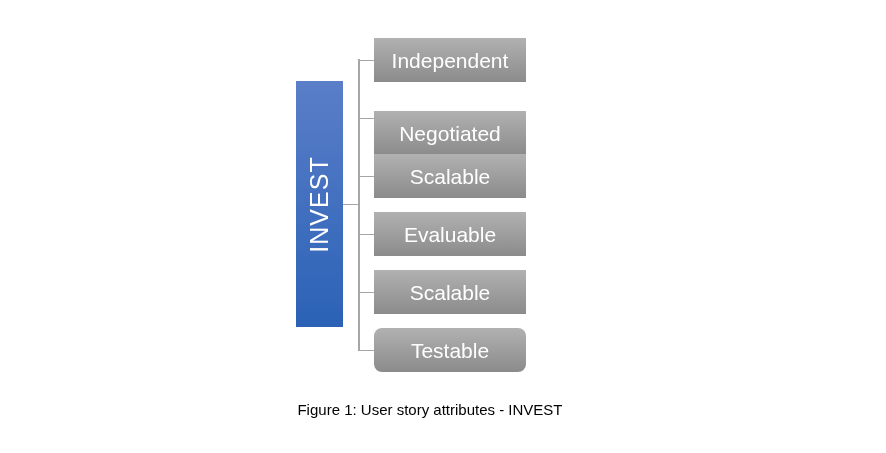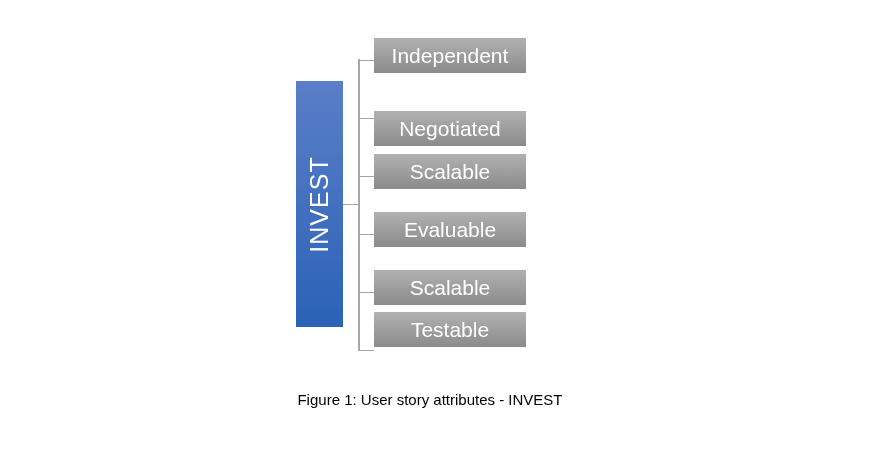--- a/index.html
+++ b/index.html
@@ -63,43 +63,43 @@
   .branch.pos-1 { top: 117.5px; }
   .branch.pos-2 { top: 175.5px; }
   .branch.pos-3 { top: 233.5px; }
   .branch.pos-4 { top: 291.5px; }
   .branch.pos-5 { top: 349.5px; }
   
   .attr-box {
     position: absolute;
     left: 374px;
     width: 152px;
-    height: 35px;
+    height: 44px;
     background: linear-gradient(180deg, var(--attribute-gradient-top, #b1b1b1) 0%, var(--attribute-gradient-bottom, #8b8b8b) 100%);
     display: flex;
     align-items: center;
     justify-content: center;
   }
   .attr-box.pos-0 { top: 38px; }
   .attr-box.pos-1 { top: 96px; margin-top: 15px; }
   .attr-box.pos-2 { top: 154px; }
   .attr-box.pos-3 { top: 212px; }
   .attr-box.pos-4 { top: 270px; }
-  .attr-box.pos-5 { top: 312px; }
+  .attr-box.pos-5 { top: 328px; border-radius: 8px; }
   .attr-label {
     color: var(--label-text, #ffffff);
     font-size: 21px;
     line-height: 1;
     white-space: nowrap;
   }
   
   .caption {
     position: absolute;
     left: 0;
-    top: 391px;
+    top: 401px;
     width: 860px;
     text-align: center;
     color: var(--caption-text, #000000);
     font-size: 15px;
     line-height: 18px;
   }
 </style>
 </head>
 <body>
 

